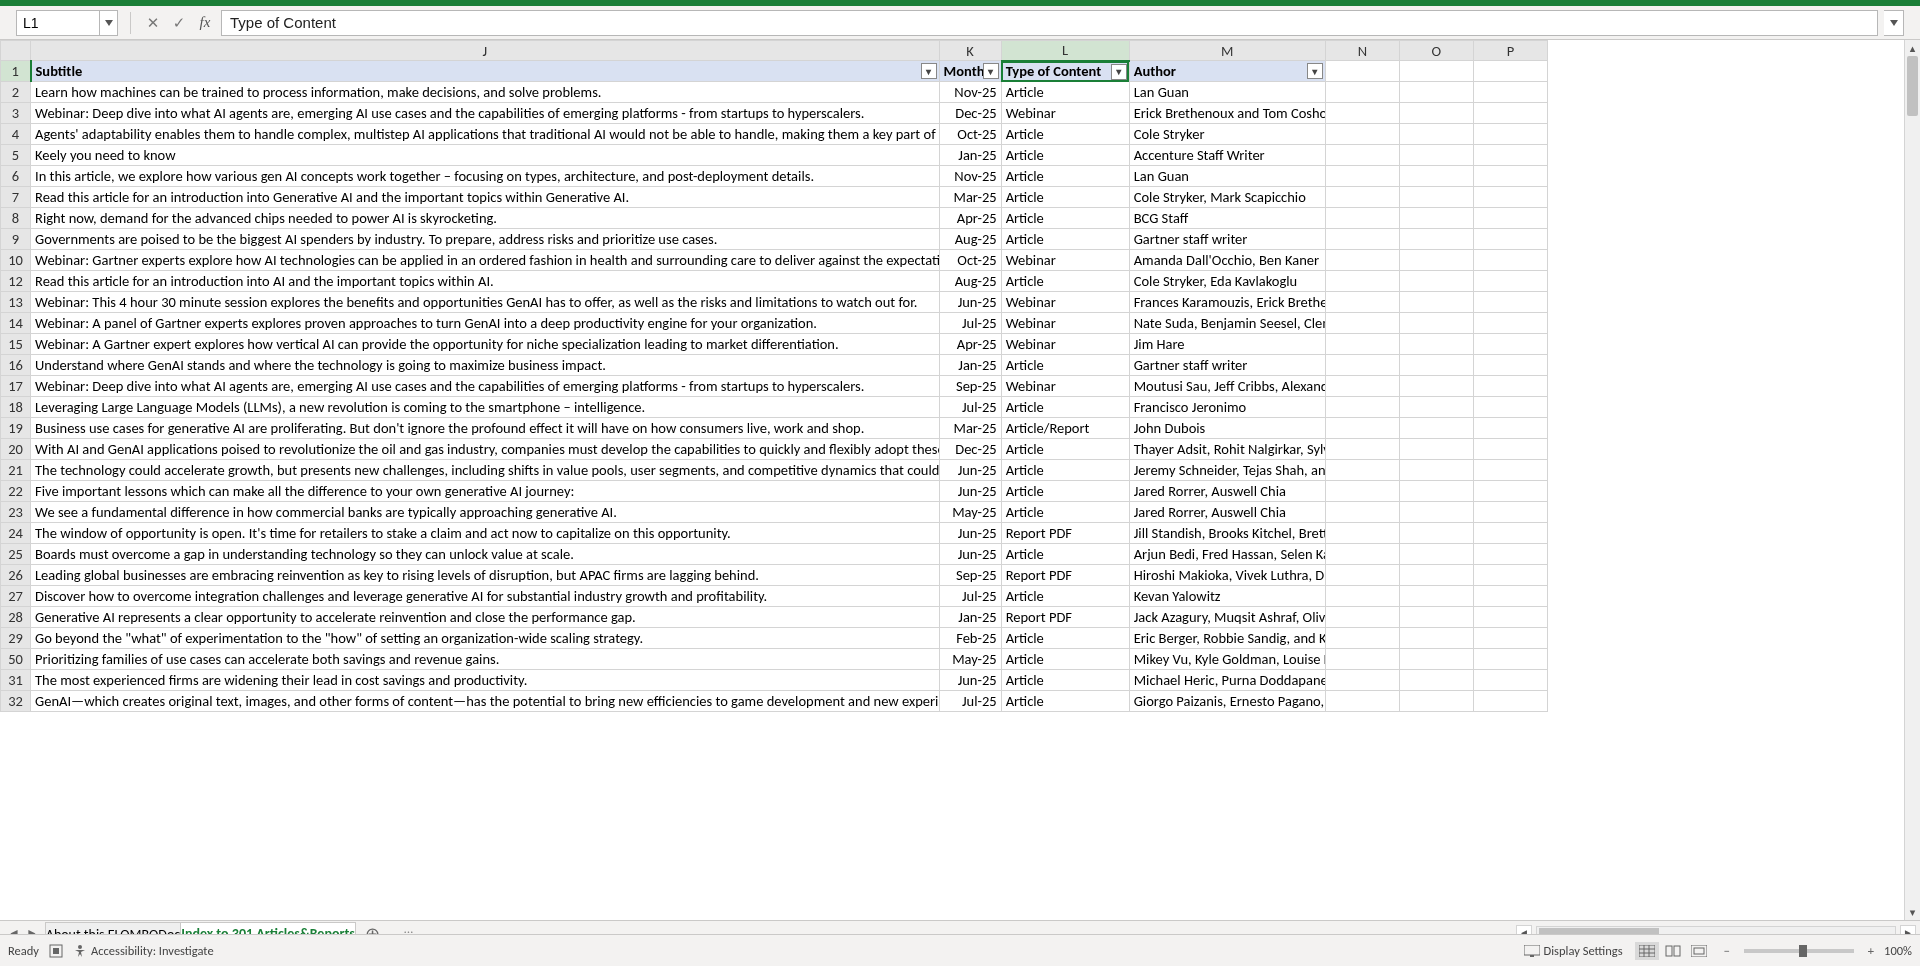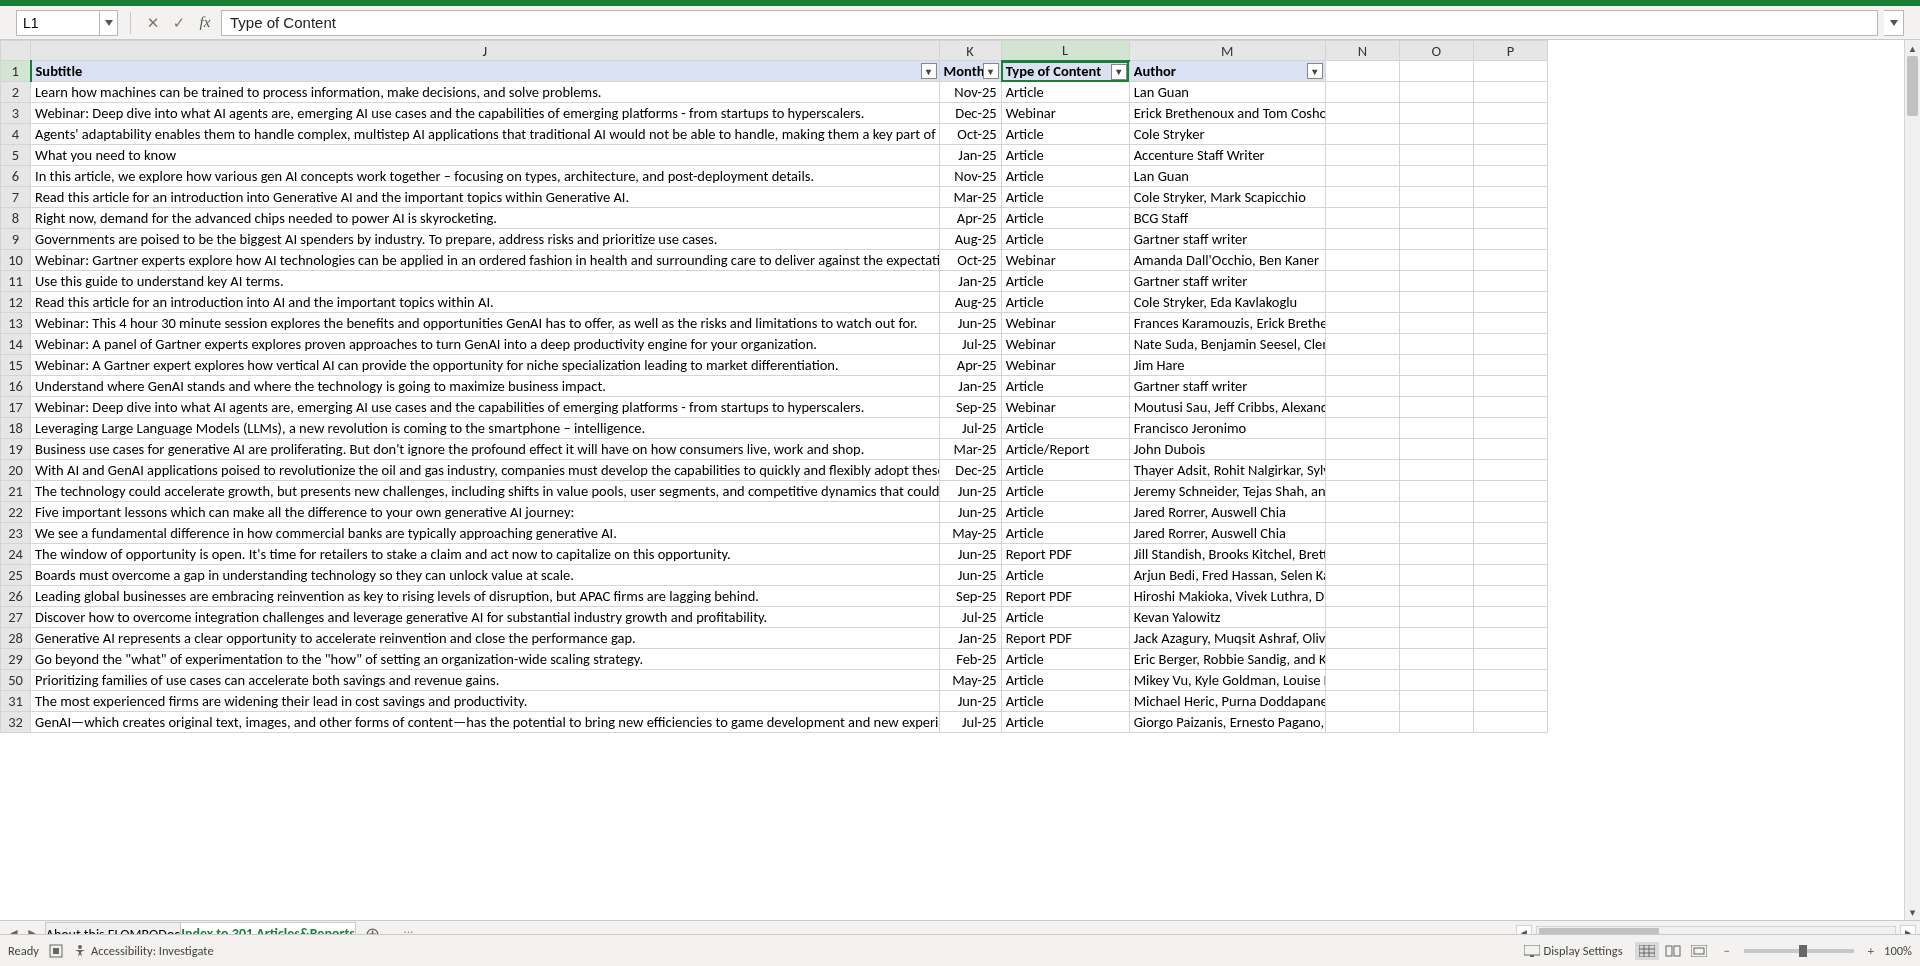--- a/index.html
+++ b/index.html
@@ -165,21 +165,21 @@
           <td class="cell">Agents' adaptability enables them to handle complex, multistep AI applications that traditional AI would not be able to handle, making them a key part of the mo</td>
           <td class="cell right">Oct-25</td>
           <td class="cell">Article</td>
           <td class="cell">Cole Stryker</td>
           <td class="cell"></td>
           <td class="cell"></td>
           <td class="cell"></td>
         </tr>
         <tr>
           <td class="rowh">5</td>
-          <td class="cell">What you need to know</td>
+          <td class="cell">Keely you need to know</td>
           <td class="cell right">Jan-25</td>
           <td class="cell">Article</td>
           <td class="cell">Accenture Staff Writer</td>
           <td class="cell"></td>
           <td class="cell"></td>
           <td class="cell"></td>
         </tr>
         <tr>
           <td class="rowh">6</td>
           <td class="cell">In this article, we explore how various gen AI concepts work together – focusing on types, architecture, and post-deployment details.</td>
@@ -219,30 +219,20 @@
           <td class="cell"></td>
           <td class="cell"></td>
           <td class="cell"></td>
         </tr>
         <tr>
           <td class="rowh">10</td>
           <td class="cell">Webinar: Gartner experts explore how AI technologies can be applied in an ordered fashion in health and surrounding care to deliver against the expectations o</td>
           <td class="cell right">Oct-25</td>
           <td class="cell">Webinar</td>
           <td class="cell">Amanda Dall'Occhio, Ben Kaner</td>
-          <td class="cell"></td>
-          <td class="cell"></td>
-          <td class="cell"></td>
-        </tr>
-        <tr>
-          <td class="rowh">11</td>
-          <td class="cell">Use this guide to understand key AI terms.</td>
-          <td class="cell right">Jan-25</td>
-          <td class="cell">Article</td>
-          <td class="cell">Gartner staff writer</td>
           <td class="cell"></td>
           <td class="cell"></td>
           <td class="cell"></td>
         </tr>
         <tr>
           <td class="rowh">12</td>
           <td class="cell">Read this article for an introduction into AI and the important topics within AI.</td>
           <td class="cell right">Aug-25</td>
           <td class="cell">Article</td>
           <td class="cell">Cole Stryker, Eda Kavlakoglu</td>

